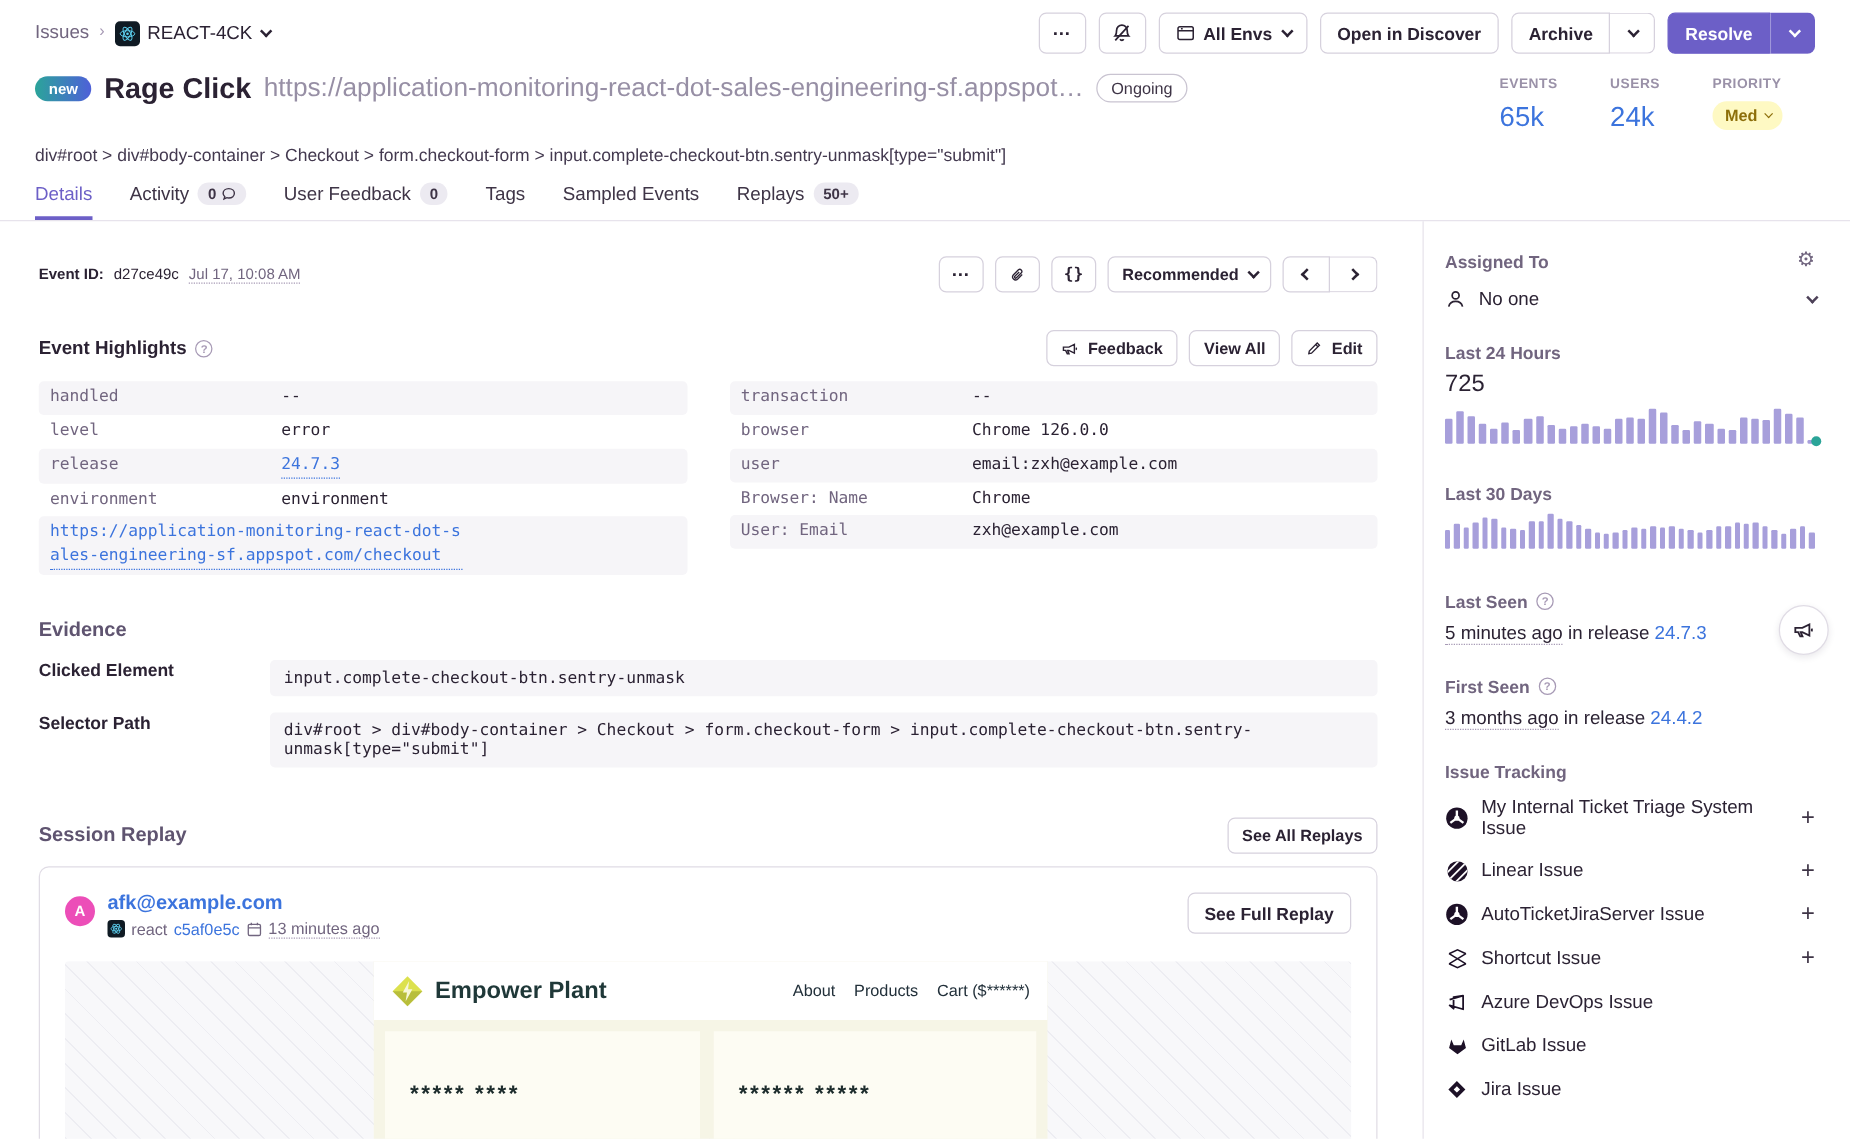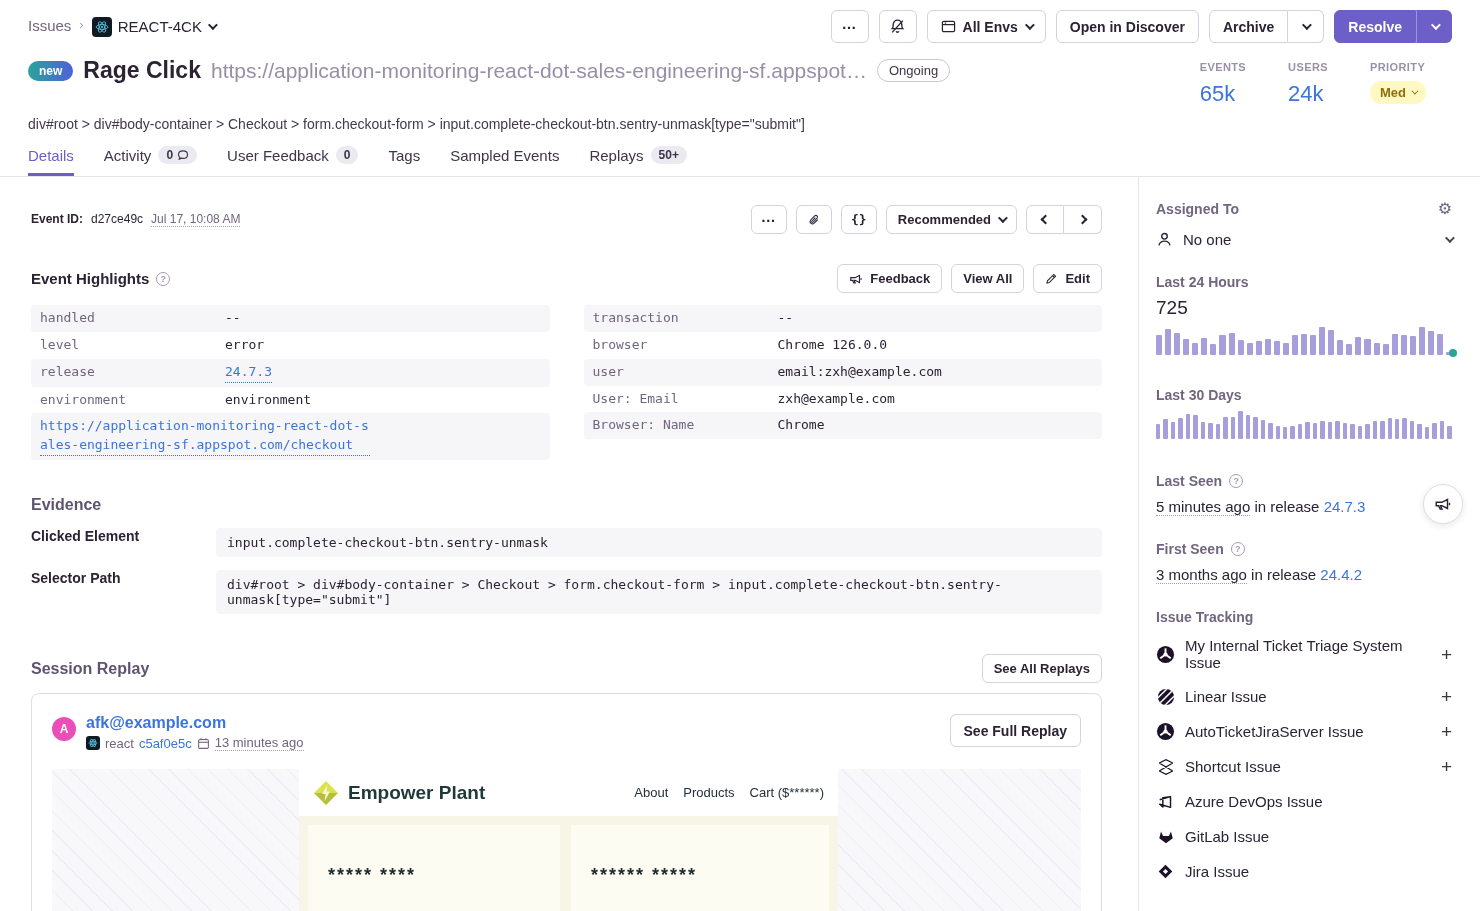--- a/index.html
+++ b/index.html
@@ -345,26 +345,26 @@
           </div>
         <div class="kv-row">
             <span class="kv-key">browser</span>
             <span class="kv-val">Chrome 126.0.0</span>
           </div>
         <div class="kv-row">
             <span class="kv-key">user</span>
             <span class="kv-val">email:zxh@example.com</span>
           </div>
         <div class="kv-row">
+            <span class="kv-key">Browser: Name</span>
+            <span class="kv-val">Chrome</span>
+          </div>
+        <div class="kv-row">
             <span class="kv-key">User: Email</span>
             <span class="kv-val">zxh@example.com</span>
-          </div>
-        <div class="kv-row">
-            <span class="kv-key">Browser: Name</span>
-            <span class="kv-val">Chrome</span>
           </div>
       </div>
     </div>
 
     <h2 class="section-h">Evidence</h2>
     <div class="ev-row">
       <span class="ev-label">Clicked Element</span>
       <span class="ev-box mono">input.complete-checkout-btn.sentry-unmask</span>
     </div>
     <div class="ev-row">

